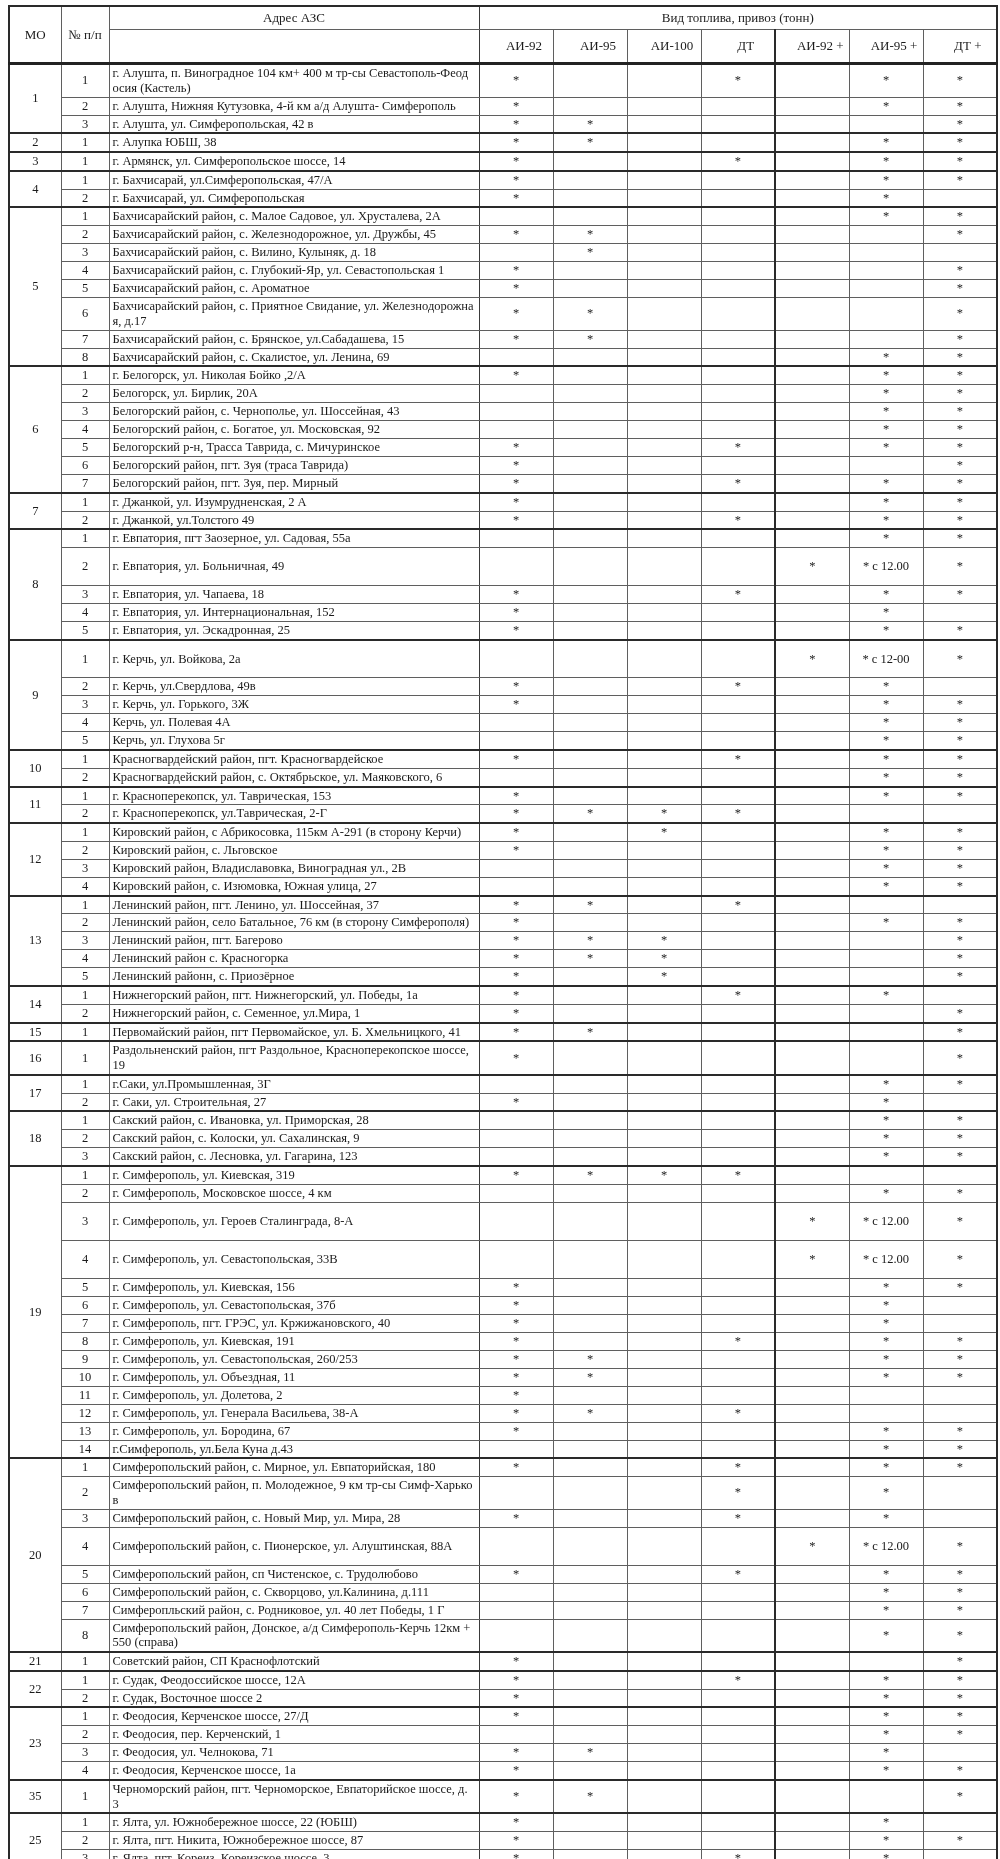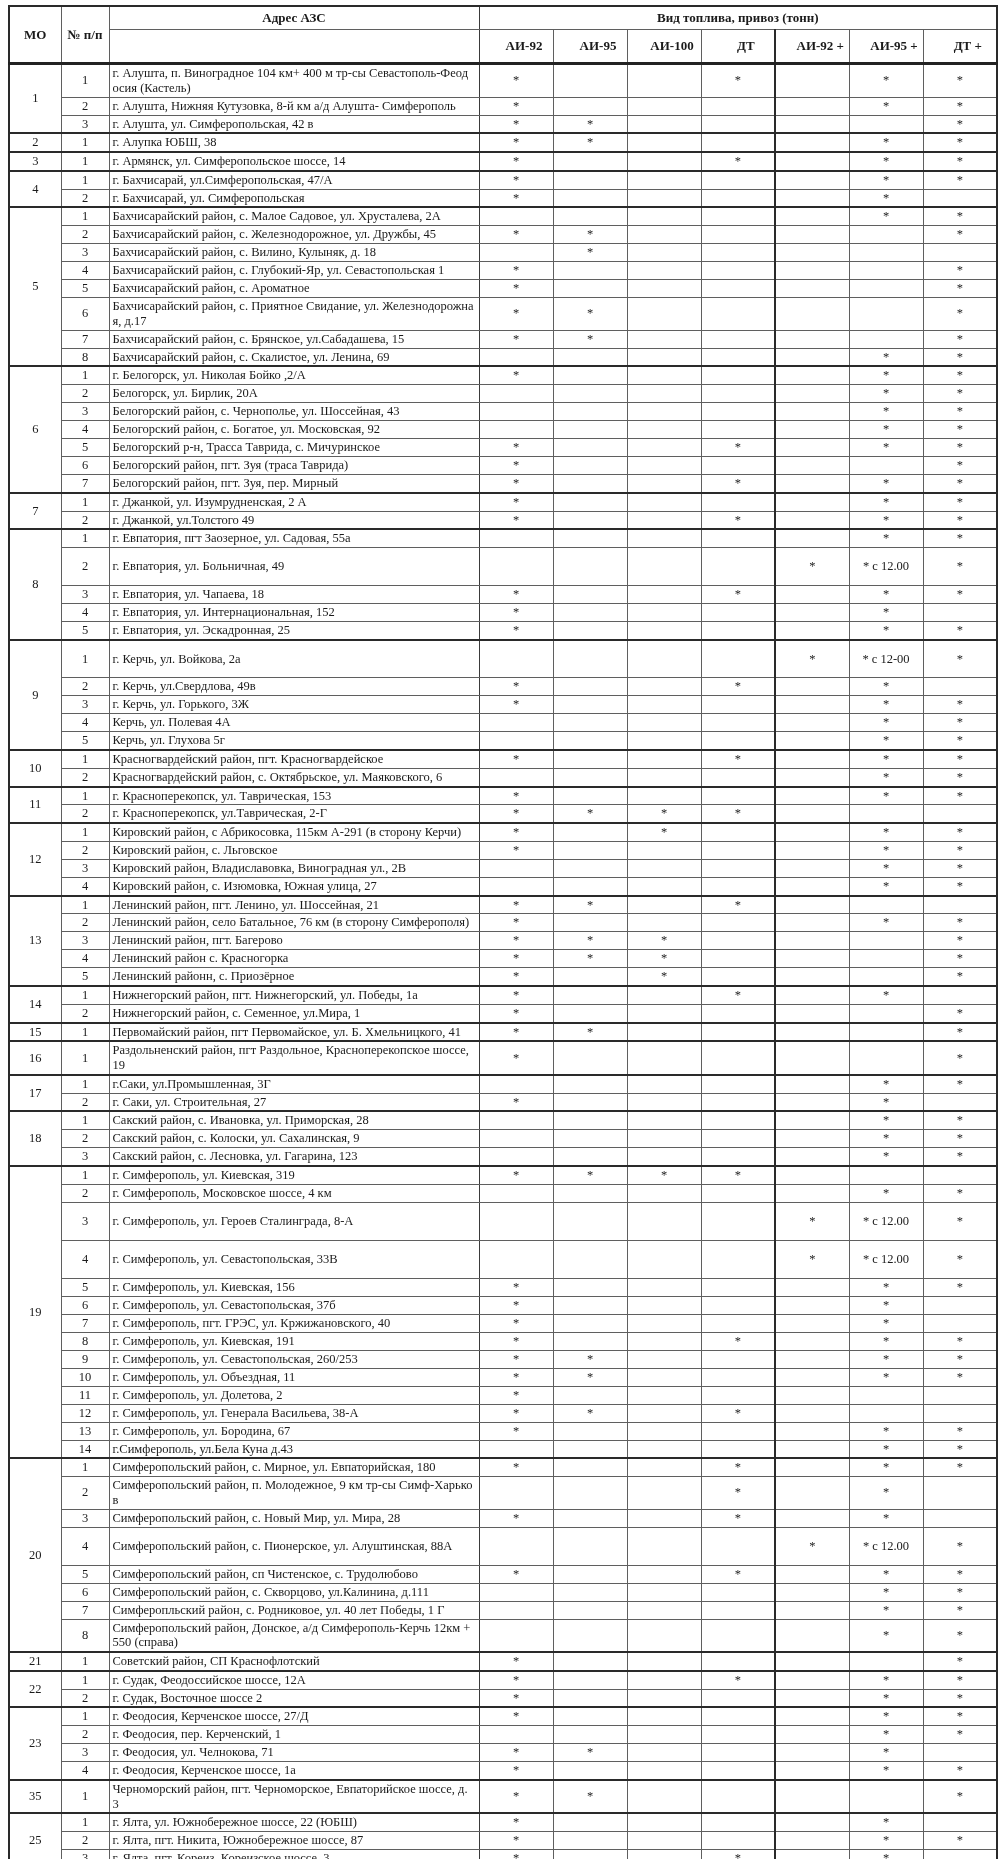--- a/index.html
+++ b/index.html
@@ -4,21 +4,21 @@
 <style>
   html,body { margin:0; padding:0; background:#ffffff; }
   body { font-family:"Liberation Serif","DejaVu Serif",serif; color:#1b1b1b; }
   .page { width:1000px; box-sizing:border-box; padding:5px 7px 0 8px; }
   table.azs { border-collapse:collapse; width:986px; table-layout:fixed; border:2px solid #2a2a2a; }
   col.c-mo   { width:52px; }
   col.c-num  { width:48px; }
   col.c-addr { width:370px; }
   col.c-fuel { width:74px; }
   th, td { border:1px solid #5f5f5f; padding:1px 2px; vertical-align:middle; }
-  thead th { font-weight:bold; font-size:13px; text-align:center; }
+  thead th { font-weight:normal; font-size:13px; text-align:center; }
   thead tr.h1 th { height:20px; }
   thead tr.h2 th { height:30px;padding-left:18px; }
   thead { border-bottom:3px solid #222222; }
   tbody td { font-size:12.5px; line-height:1.18; }
   td.mo-cell, td.num-cell { text-align:center; }
   td.addr-cell { text-align:left; padding:1px 4px 1px 3px; word-break:break-all; }
   td.mark-cell { text-align:center; white-space:nowrap; overflow:hidden; }
   td.sep-right, th.sep-right { border-right:2px solid #2a2a2a; }
   td.addr-cell, th.addr-head { border-right:1.5px solid #3a3a3a; }
   tbody tr { height:18px; }
@@ -71,21 +71,21 @@
           <td class="mark-cell">*</td>
           <td class="mark-cell"></td>
           <td class="mark-cell"></td>
           <td class="mark-cell sep-right">*</td>
           <td class="mark-cell"></td>
           <td class="mark-cell">*</td>
           <td class="mark-cell">*</td>
         </tr>
         <tr>
           <td class="num-cell">2</td>
-          <td class="addr-cell">г. Алушта, Нижняя Кутузовка, 8-й км а/д Алушта- Симферополь</td>
+          <td class="addr-cell">г. Алушта, Нижняя Кутузовка, 4-й км а/д Алушта- Симферополь</td>
           <td class="mark-cell">*</td>
           <td class="mark-cell"></td>
           <td class="mark-cell"></td>
           <td class="mark-cell sep-right"></td>
           <td class="mark-cell"></td>
           <td class="mark-cell">*</td>
           <td class="mark-cell">*</td>
         </tr>
         <tr>
           <td class="num-cell">3</td>
@@ -534,21 +534,21 @@
           <td class="mark-cell"></td>
           <td class="mark-cell"></td>
           <td class="mark-cell sep-right"></td>
           <td class="mark-cell"></td>
           <td class="mark-cell">*</td>
           <td class="mark-cell">*</td>
         </tr>
         <tr class="group-start">
           <td rowspan="5" class="mo-cell">13</td>
           <td class="num-cell">1</td>
-          <td class="addr-cell">Ленинский район, пгт. Ленино, ул. Шоссейная, 21</td>
+          <td class="addr-cell">Ленинский район, пгт. Ленино, ул. Шоссейная, 37</td>
           <td class="mark-cell">*</td>
           <td class="mark-cell">*</td>
           <td class="mark-cell"></td>
           <td class="mark-cell sep-right">*</td>
           <td class="mark-cell"></td>
           <td class="mark-cell"></td>
           <td class="mark-cell"></td>
         </tr>
         <tr>
           <td class="num-cell">2</td>

